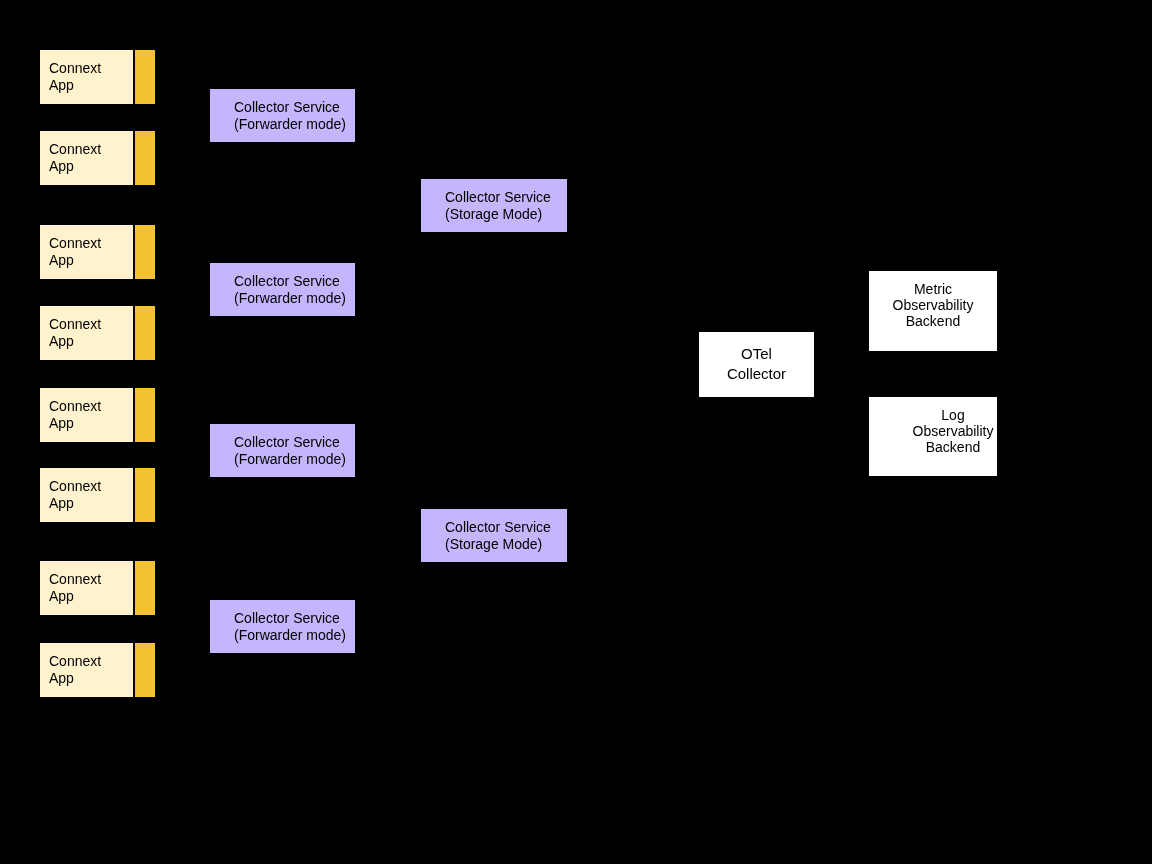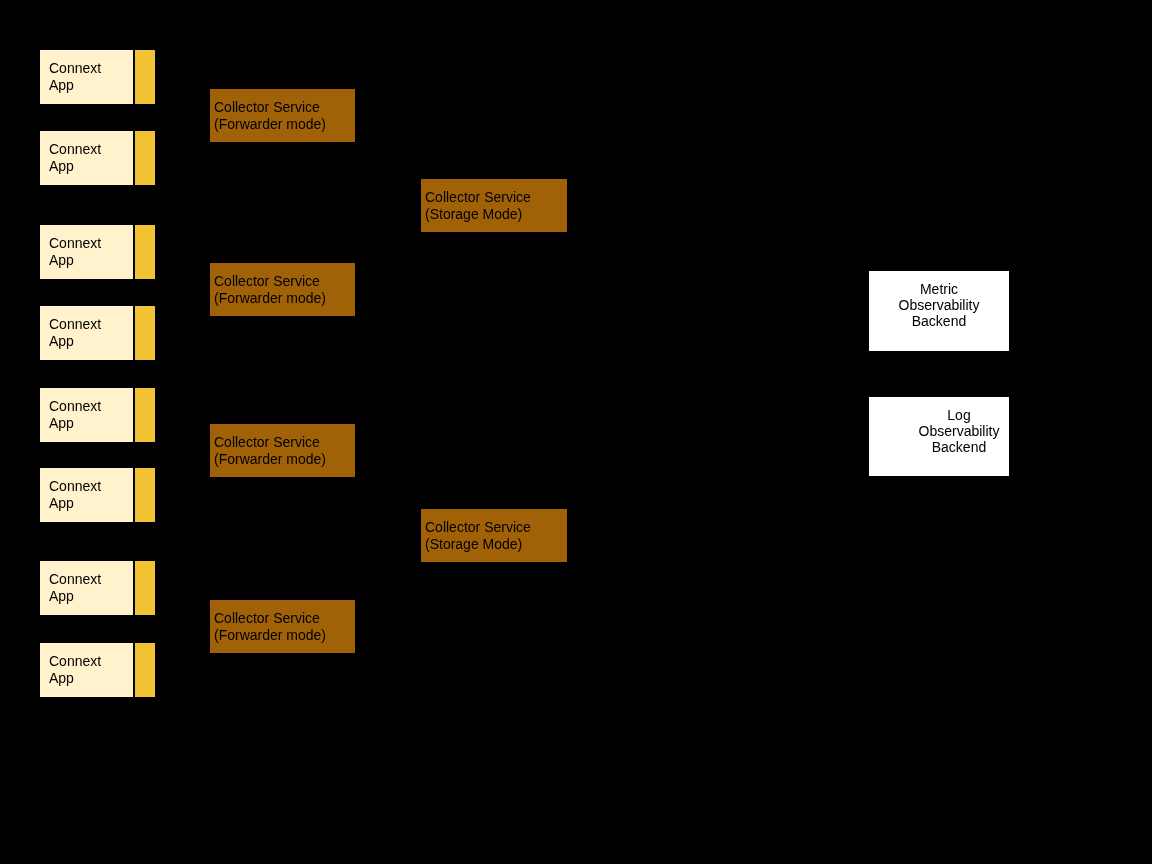--- a/index.html
+++ b/index.html
@@ -37,22 +37,22 @@
     margin-left: 2px;
     background: #F1C232;
   }
   .label13 {
     font-size: 14px;
     line-height: 17px;
     white-space: nowrap;
   }
   
   .collector {
-    background: #a16207;
-    padding: 10px 6px 0 4px;
+    background: #c4b5fd;
+    padding: 10px 6px 0 24px;
   }
   .fwd {
     left: 210px;
     width: 145px;
     height: 53px;
   }
   .storage {
     left: 421px;
     width: 146px;
     height: 53px;
@@ -67,21 +67,21 @@
     text-align: center;
     padding-top: 12px;
   }
   .otel .label15 {
     font-size: 15px;
     line-height: 20px;
     white-space: nowrap;
   }
   .backend {
     left: 869px;
-    width: 140px;
+    width: 128px;
     height: 80px;
     background: #FFFFFF;
     text-align: center;
     padding-top: 10px;
   }
   .backend .label13 {
     line-height: 16px;
   }
 </style>
 </head>
@@ -176,20 +176,24 @@
   <div class="node collector storage" style="top:179px;">
     <div class="label13">Collector Service</div>
     <div class="label13">(Storage Mode)</div>
   </div>
 
   <div class="node collector storage" style="top:509px;">
     <div class="label13">Collector Service</div>
     <div class="label13">(Storage Mode)</div>
   </div>
 
+  <div class="node otel">
+    <div class="label15">OTel</div>
+    <div class="label15">Collector</div>
+  </div>
 
   <div class="node backend" style="top:271px;">
     <div class="label13">Metric</div>
     <div class="label13">Observability</div>
     <div class="label13">Backend</div>
   </div>
 
   <div class="node backend" style="top:397px; height:79px;padding-left:40px;">
     <div class="label13">Log</div>
     <div class="label13">Observability</div>

